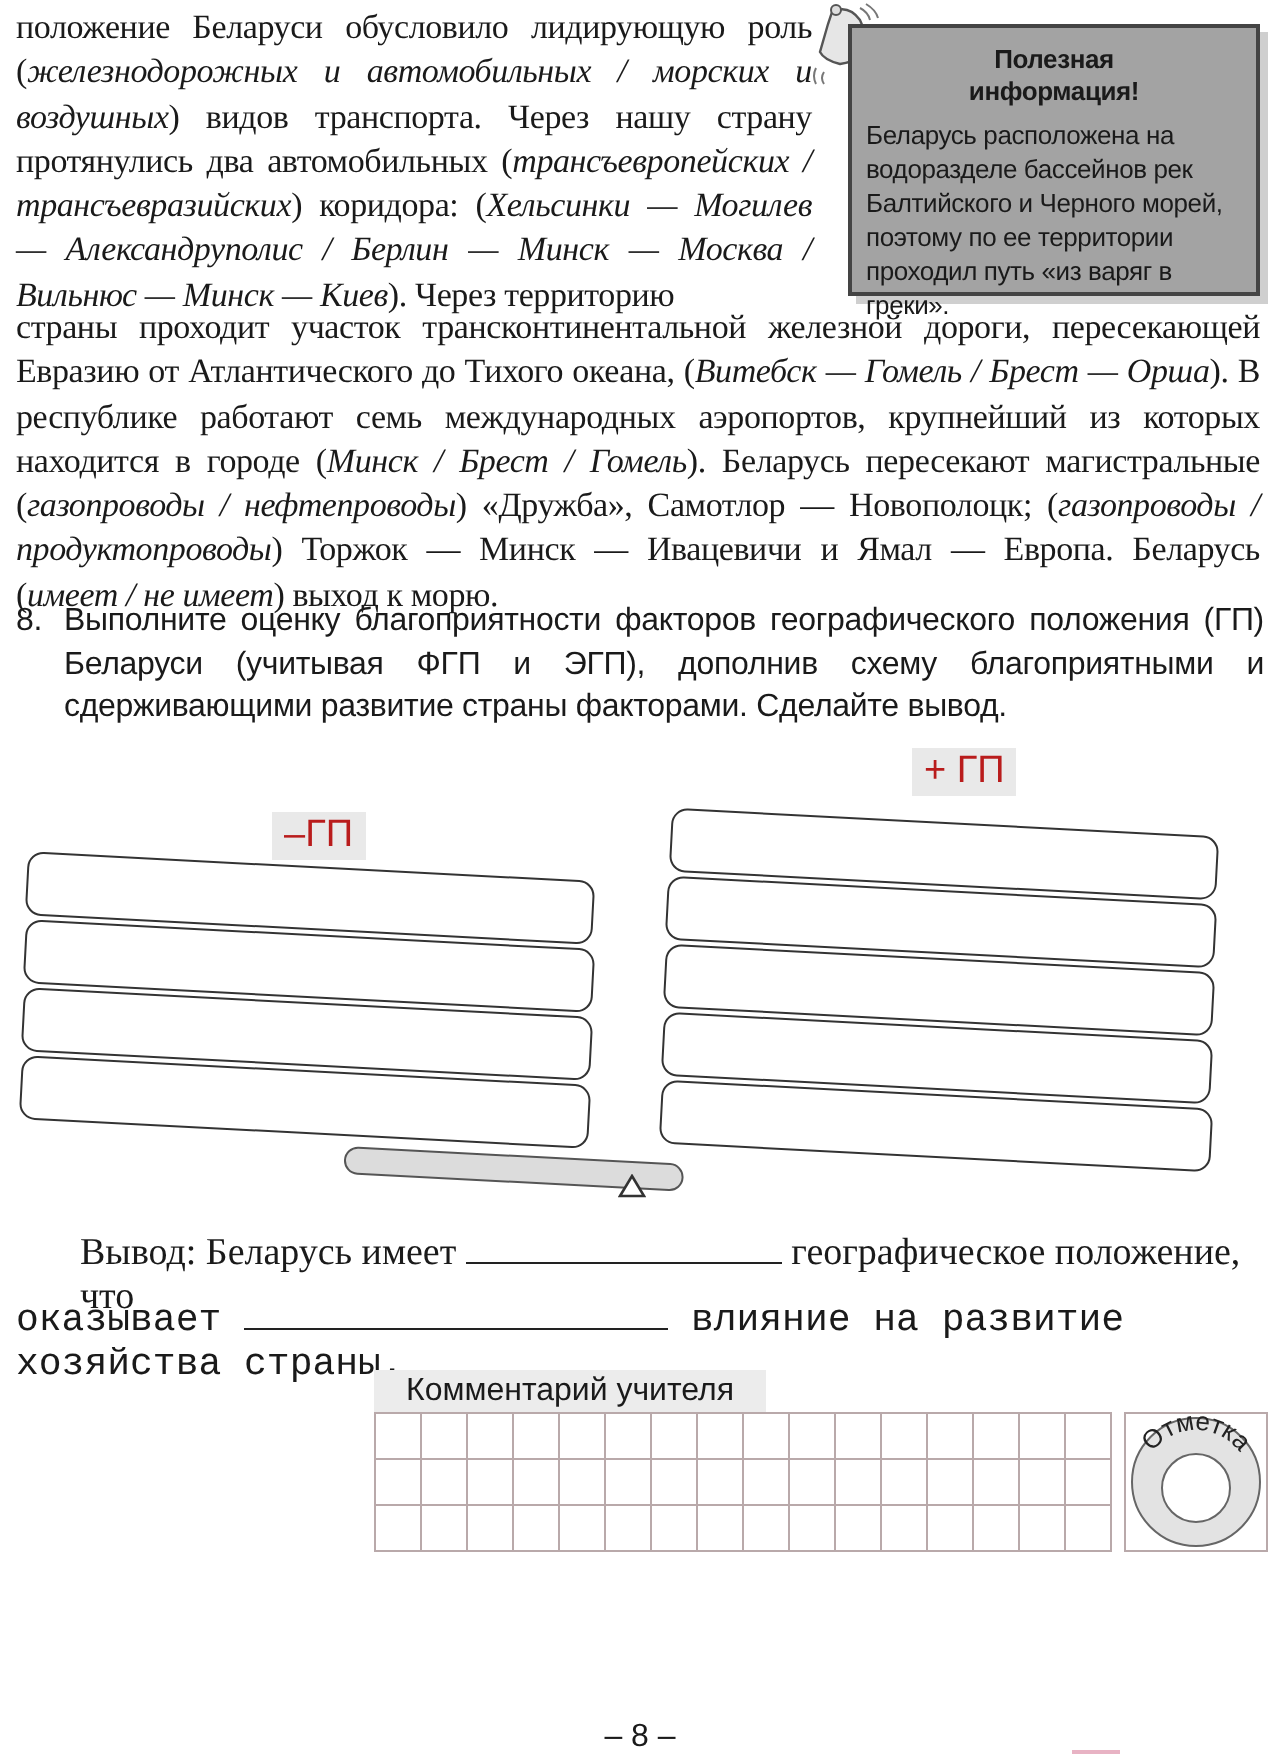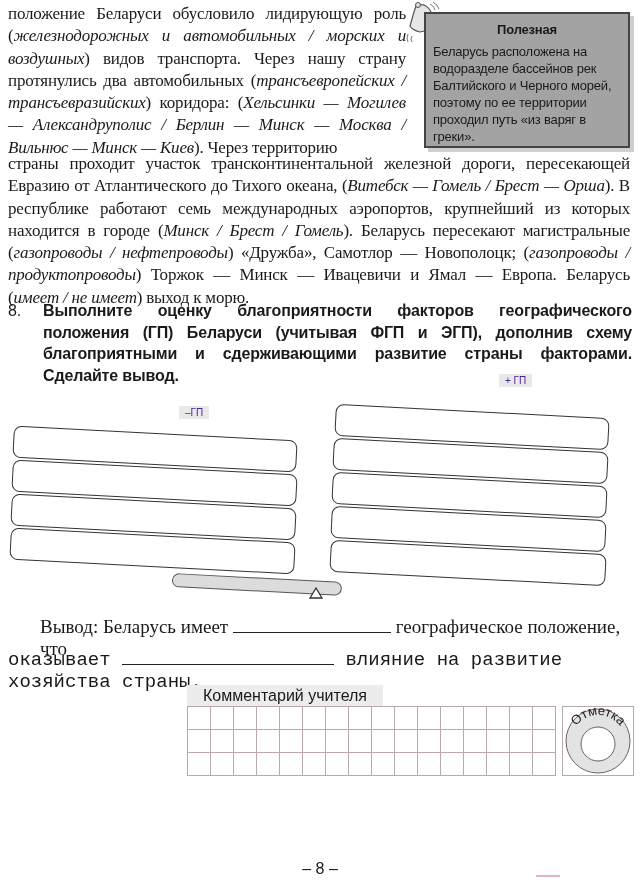--- a/index.html
+++ b/index.html
@@ -19,23 +19,23 @@
     box-shadow: 4px 4px 0 #cfcfcf;
   }
   .infobox .ttl { text-align:center; font-weight:bold; font-size:13px; line-height:16px; margin-top:8px; letter-spacing:-0.2px;}
   .infobox .txt { font-size:13px; line-height:17px; padding:5px 12px 0 7px; letter-spacing:-0.2px;}
   .bell { position:absolute; left:402px; top:0px; width:46px; height:46px; }
   .task {
     position:absolute; left:8px; top:300px; width:624px; font-size:16px; line-height:21.5px;
     letter-spacing:-0.15px;
   }
   .task .num { position:absolute; left:0; top:0; }
-  .task .body { margin-left:35px; text-align:justify;font-weight:bold; }
+  .task .body { margin-left:24px; text-align:justify; }
   .gp-label {
-    position:absolute; background:#e9e9e9; font-size:10px; padding:1px 6px; color:#4c1d95;margin-left:43px;
+    position:absolute; background:#e9e9e9; font-size:19px; padding:1px 6px; color:#b91c1c;
   }
   .slot {
     position:absolute; height:30px; border:1.5px solid #333; border-radius:8px; background:#fff;
   }
   .beam {
     position:absolute; left:172px; top:573px; width:168px; height:12px; border:1.2px solid #555;
     border-radius:7px; background:#dcdcdc; transform: rotate(3deg); transform-origin:left center;
   }
   .fulcrum { position:absolute; left:309px; top:587px; width:14px; height:12px; }
   .concl { position:absolute; left:8px; font-size:19px; }
@@ -61,20 +61,21 @@
   <circle cx="16" cy="5" r="2.5" fill="#ddd" stroke="#555" stroke-width="1"></circle>
   <path d="M28 4 Q32 6 33 10" fill="none" stroke="#777" stroke-width="1"></path>
   <path d="M31 2 Q36 5 37 9" fill="none" stroke="#777" stroke-width="1"></path>
   <path d="M6 34 Q4 38 6 42" fill="none" stroke="#777" stroke-width="1"></path>
   <path d="M10 36 Q8 39 10 42" fill="none" stroke="#777" stroke-width="1"></path>
 </svg>
 
 <div class="infobox sans">
   <div class="ttl">
     <div>Полезная</div>
+    <div>информация!</div>
   </div>
   <div class="txt">Беларусь расположена на водоразделе бассейнов рек Балтийского и Черного морей, поэтому по ее территории проходил путь «из варяг в греки».</div>
 </div>
 
 <div class="para serif" id="p-full">страны проходит участок трансконтинентальной железной дороги, пересекающей Евразию от Атлантического до Тихого океана, (<i>Витебск — Гомель / Брест — Орша</i>). В республике работают семь международных аэропортов, крупнейший из которых находится в городе (<i>Минск / Брест / Гомель</i>). Беларусь пересекают магистральные (<i>газопроводы / нефтепроводы</i>) «Дружба», Самотлор — Новополоцк; (<i>газопроводы / продуктопроводы</i>) Торжок — Минск — Ивацевичи и Ямал — Европа. Беларусь (<i>имеет / не имеет</i>) выход к морю.</div>
 
 <div class="task sans">
   <span class="num">8.</span>
   <div class="body">Выполните оценку благоприятности факторов географического положения (ГП) Беларуси (учитывая ФГП и ЭГП), дополнив схему благоприятными и сдерживающими развитие страны факторами. Сделайте вывод.</div>
 </div>

